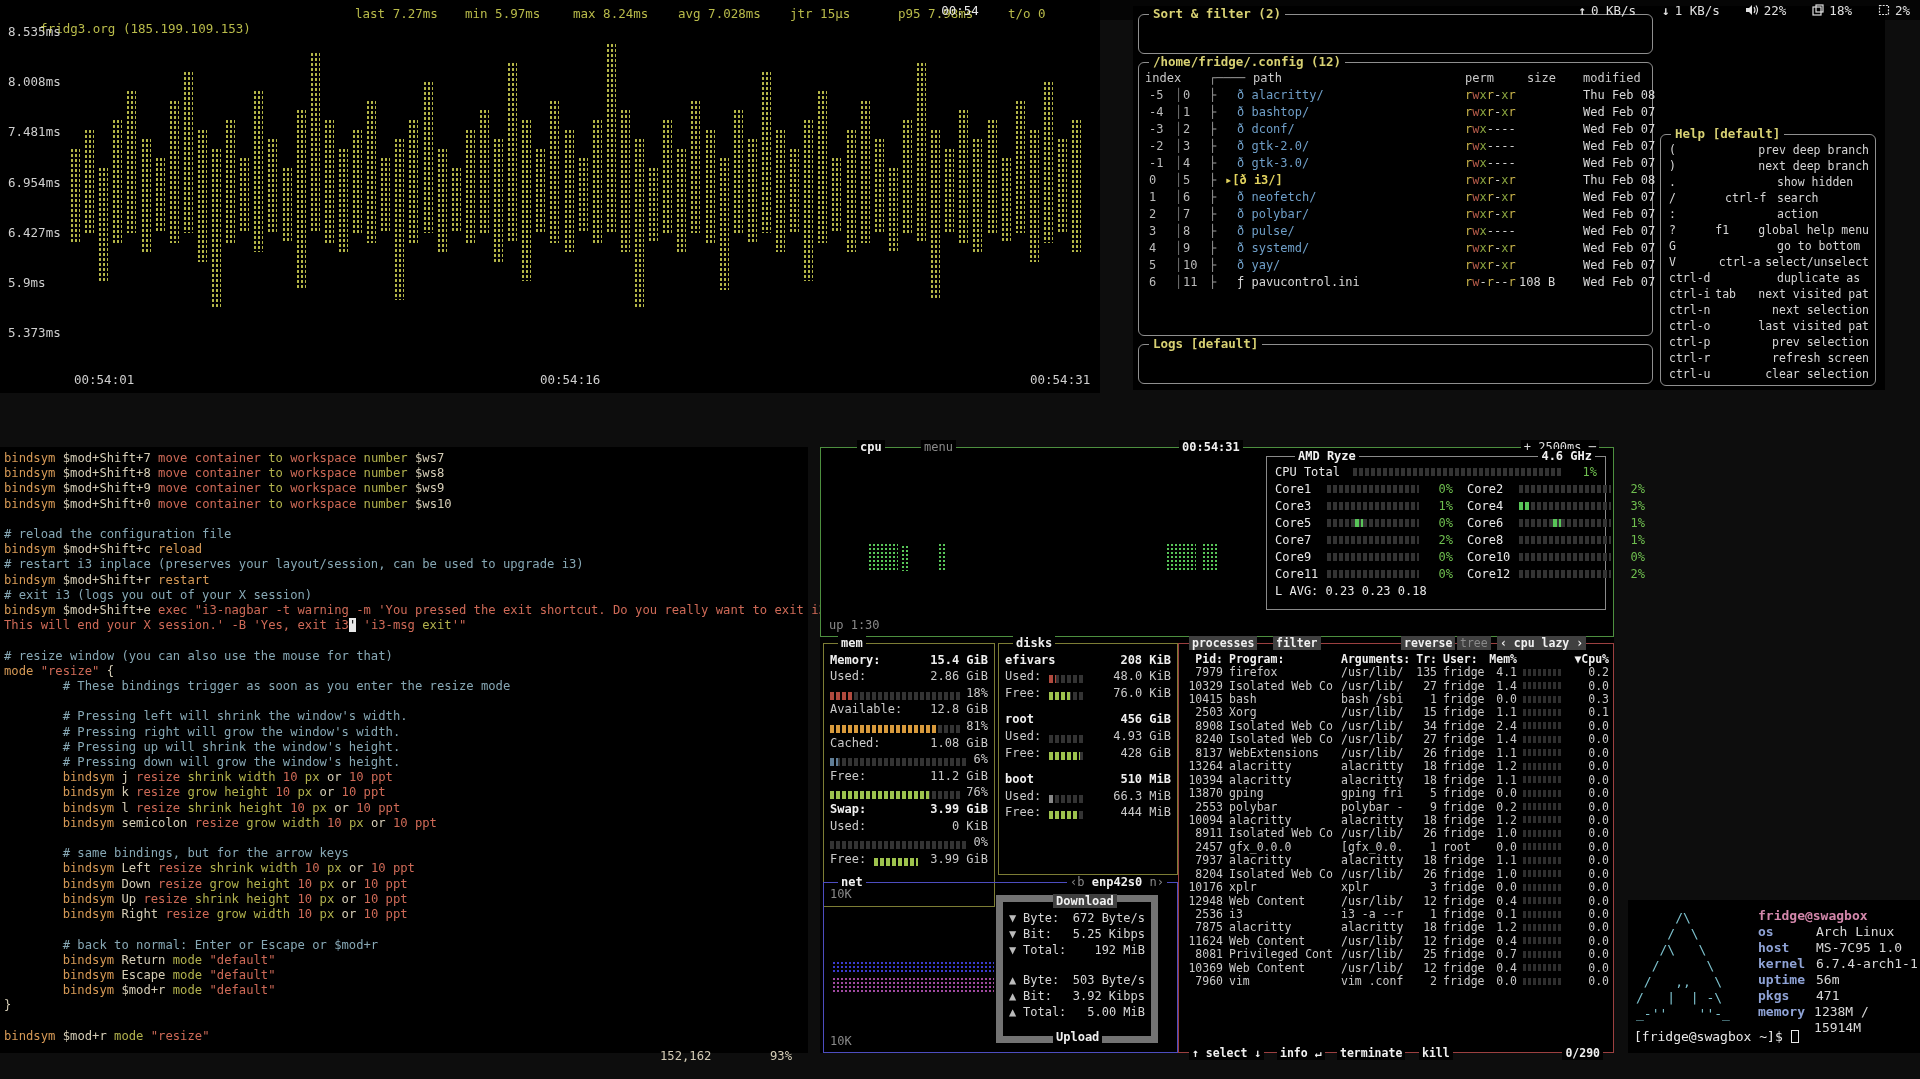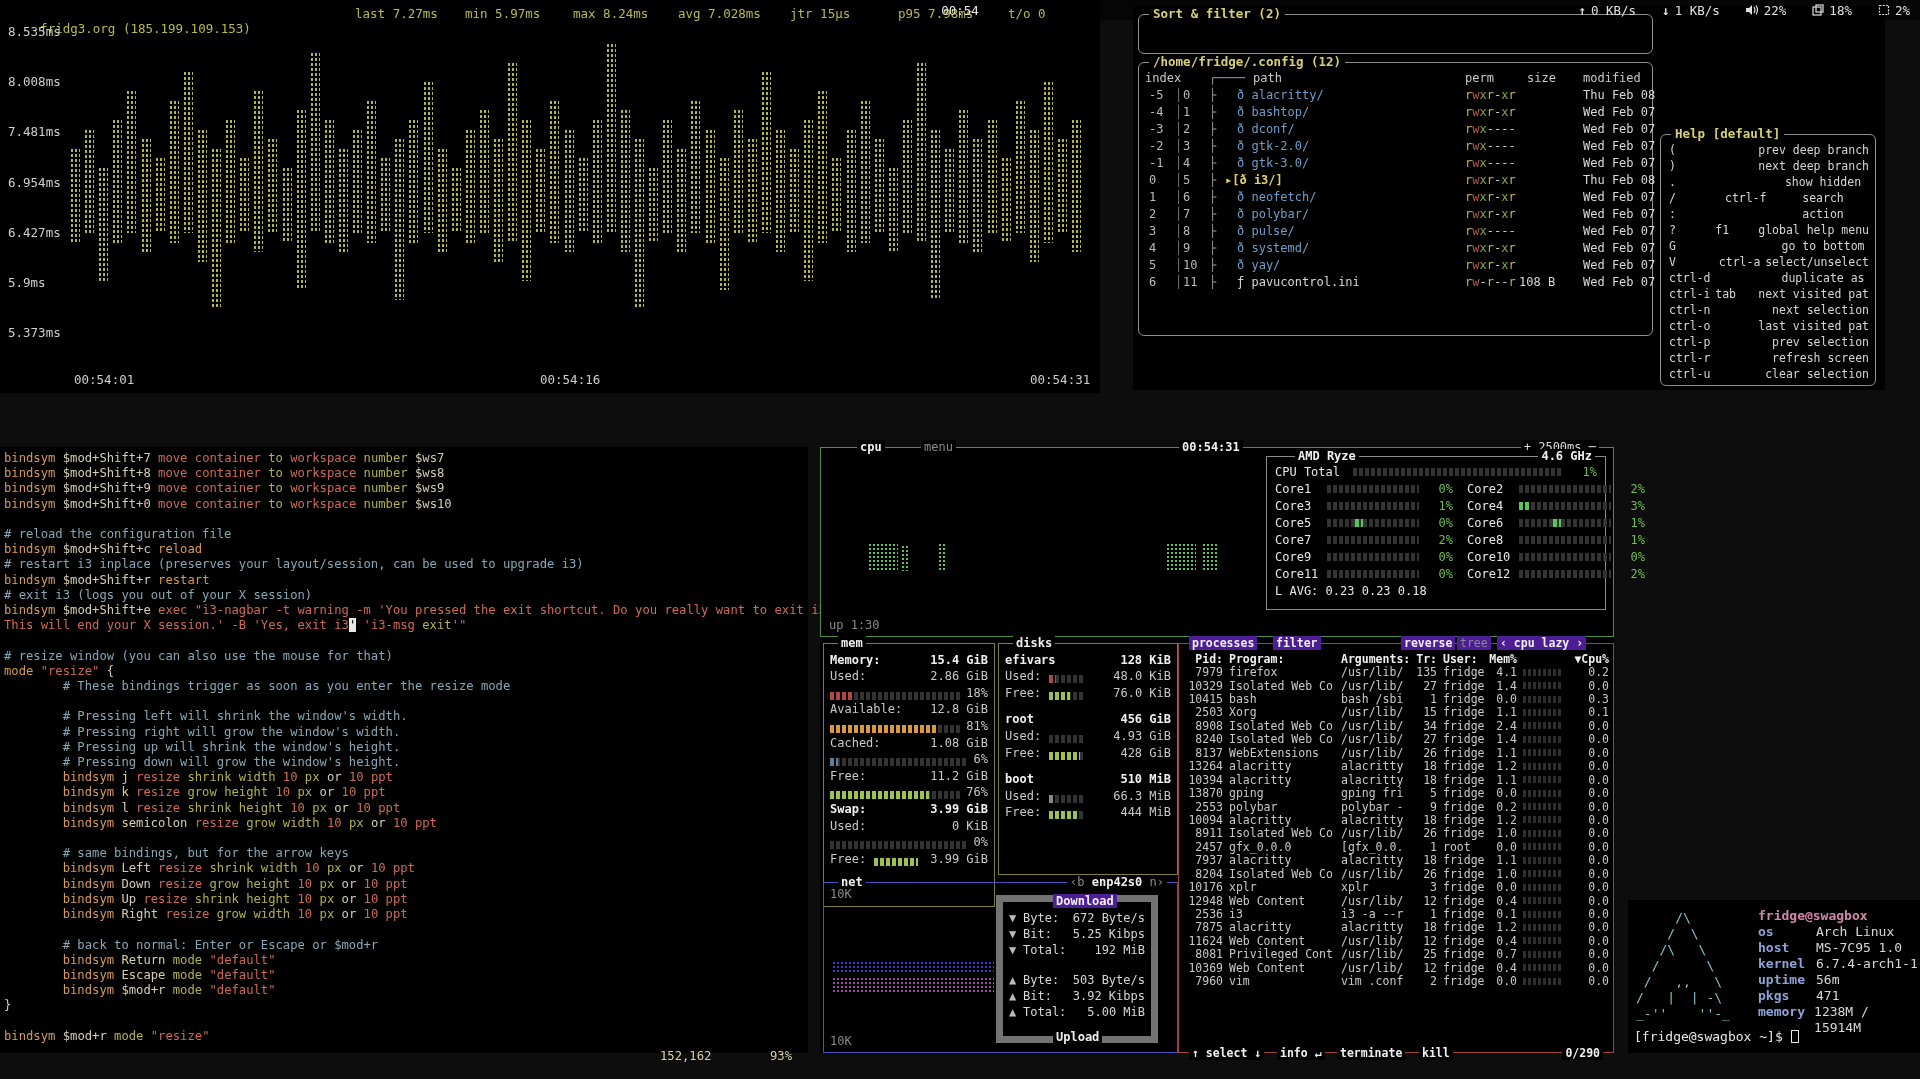--- a/index.html
+++ b/index.html
@@ -24,21 +24,21 @@
   .ptitle { position:absolute; top:-9px; left:10px; background:#000; padding:0 4px;
     font-weight:bold; color:#d8d173; white-space:pre; }
   #fm-head { position:relative; height:17px; color:#c9c9c9; }
   .fm-row { position:relative; height:17px; white-space:pre; }
   .fm-c { position:absolute; top:0; }
   .c-idx { color:#bbb; } .c-sep { color:#777; } .c-tree { color:#9a9a9a; }
   .c-name { color:#6f9fc8; } .c-sel { color:#e2d35e; font-weight:bold; }
   .c-white { color:#d8d8d8; }
   .pr { color:#c8b24a; } .pw { color:#b85c4a; } .pxx { color:#8aa53f; } .pd { color:#cfcfcf; }
   .help-row { display:flex; height:16px; color:#d6d6d6; white-space:pre; }
-  .hk1 { width:56px; } .hk2 { width:52px; } .hd { flex:1;text-align:center; }
+  .hk1 { width:56px; } .hk2 { width:52px; } .hd { flex:1; }
 
   
   #vim { left:0; top:447px; width:808px; height:606px; font-size:12.2px; line-height:15.2px; }
   #vim pre { padding:4px 0 0 4px; white-space:pre; }
   .v-b { color:#d79a56; } .v-r { color:#cf6a57; } .v-g { color:#b2b24d; }
   .v-c { color:#87a8b5; } .v-w { color:#d5cdb6;margin-top:16px; }
   .v-cur { background:#e8e8e8; color:#000; }
   .vim-ruler { position:absolute; bottom:4px; left:0; width:100%; color:#d5cdb6; }
   .vim-ruler .pos { position:absolute; left:660px; } .vim-ruler .pct { position:absolute; right:16px; }
 
@@ -74,21 +74,21 @@
   .nrow { display:flex; height:16px; align-items:center; padding:0 6px; color:#d6d6d6; }
   .nrow .na { width:14px; color:#bbb; } .nrow .nl { width:48px; } .nrow .nv { flex:1; text-align:right; }
   #z-proc { left:358px; top:196px; width:436px; height:410px; border-color:#9c4040; font-size:11.5px; }
   .prow { display:flex; height:13.45px; align-items:center; padding:0 4px; color:#c9c9c9; white-space:pre; }
   .prow.hdr { font-weight:bold; color:#f0f0f0; }
   .pc-pid { width:40px; text-align:right; margin-right:6px; }
   .pc-prog { width:112px; } .pc-arg { width:70px; } .pc-tr { width:26px; text-align:right; margin-right:6px; }
   .pc-user { width:46px; } .pc-mem { width:28px; text-align:right; margin-right:6px; }
   .pc-bar { width:40px; height:7px; background-image:repeating-linear-gradient(90deg,#2e2e2e 0 3px,transparent 3px 5px); margin-right:4px; }
   .pc-cpu { flex:1; text-align:right; }
-  .ztab { position:absolute; top:-8px; background:#4c1d95; padding:0 3px; }
+  .ztab { position:absolute; top:-8px; background:#404040; padding:0 3px; }
   .zfoot { position:absolute; bottom:-8px; background:#000; padding:0 3px; }
 
   
   #pfetch { left:1628px; top:900px; width:292px; height:153px; font-size:13px; line-height:16px; }
   #pf-art { position:absolute; left:8px; top:10px; color:#7ec3cf; white-space:pre; }
   #pf-info { position:absolute; left:130px; top:8px; }
   .pf-title { color:#d387ab; font-weight:bold; }
   .pf-row { display:flex; } .pf-k { width:58px; color:#8fa3d6; font-weight:bold; } .pf-v { color:#d8d8d8; }
   #pf-prompt { position:absolute; left:6px; bottom:8px; color:#e8e8e8; white-space:pre; }
   .curbox { display:inline-block; width:8px; height:13px; border:1px solid #e8e8e8; vertical-align:-2px; }
@@ -247,20 +247,23 @@
         <div class="help-row"><span class="hk1">V</span><span class="hk2">ctrl-a</span><span class="hd">select/unselect</span></div>
         <div class="help-row"><span class="hk1">ctrl-d</span><span class="hk2"></span><span class="hd">duplicate as</span></div>
         <div class="help-row"><span class="hk1">ctrl-i</span><span class="hk2">tab</span><span class="hd">next visited pat</span></div>
         <div class="help-row"><span class="hk1">ctrl-n</span><span class="hk2"></span><span class="hd">next selection</span></div>
         <div class="help-row"><span class="hk1">ctrl-o</span><span class="hk2"></span><span class="hd">last visited pat</span></div>
         <div class="help-row"><span class="hk1">ctrl-p</span><span class="hk2"></span><span class="hd">prev selection</span></div>
         <div class="help-row"><span class="hk1">ctrl-r</span><span class="hk2"></span><span class="hd">refresh screen</span></div>
         <div class="help-row"><span class="hk1">ctrl-u</span><span class="hk2"></span><span class="hd">clear selection</span></div>
       </div>
   </div>
+  <div class="panel" style="left:5px; top:338px; width:515px; height:40px;">
+    <span class="ptitle">Logs [default]</span>
+  </div>
 </section>
 
 <section class="win" id="vim">
   <pre id="vim-lines"><span class="v-b">bindsym</span><span class="v-w"> $mod+Shift+7 </span><span class="v-r">move container</span><span class="v-g"> to </span><span class="v-r">workspace</span><span class="v-g"> number </span><span class="v-w">$ws7</span>
 <span class="v-b">bindsym</span><span class="v-w"> $mod+Shift+8 </span><span class="v-r">move container</span><span class="v-g"> to </span><span class="v-r">workspace</span><span class="v-g"> number </span><span class="v-w">$ws8</span>
 <span class="v-b">bindsym</span><span class="v-w"> $mod+Shift+9 </span><span class="v-r">move container</span><span class="v-g"> to </span><span class="v-r">workspace</span><span class="v-g"> number </span><span class="v-w">$ws9</span>
 <span class="v-b">bindsym</span><span class="v-w"> $mod+Shift+0 </span><span class="v-r">move container</span><span class="v-g"> to </span><span class="v-r">workspace</span><span class="v-g"> number </span><span class="v-w">$ws10</span>
 
 <span class="v-c"># reload the configuration file</span>
 <span class="v-b">bindsym</span><span class="v-w"> $mod+Shift+c </span><span class="v-b">reload</span>
@@ -470,21 +473,21 @@
           <span class="mv" style="flex: 1 1 0%;">3.99 GiB</span>
         </div>
       </div>
   </div>
 
   <div class="zpanel" id="z-disks">
     <span class="zlabel bold" style="left:14px;">disks</span>
     <div id="disk-rows" style="padding-top:6px;">
         <div class="mrow">
           <span class="ml bold">efivars</span>
-          <span class="mv bold">128 KiB</span>
+          <span class="mv bold">208 KiB</span>
         </div>
         <div class="mrow">
           <span>Used:</span>
           <span class="btrack" style="width: 34px; margin: 0px 8px;">
             <span class="bseg" style="left: 0px; width: 20%; background-image: repeating-linear-gradient(90deg, rgb(176, 74, 62) 0px, rgb(176, 74, 62) 4px, transparent 4px, transparent 6px);"></span>
           </span>
           <span class="mv" style="flex: 1 1 0%;">48.0 KiB</span>
         </div>
         <div class="mrow">
           <span>Free:</span>

